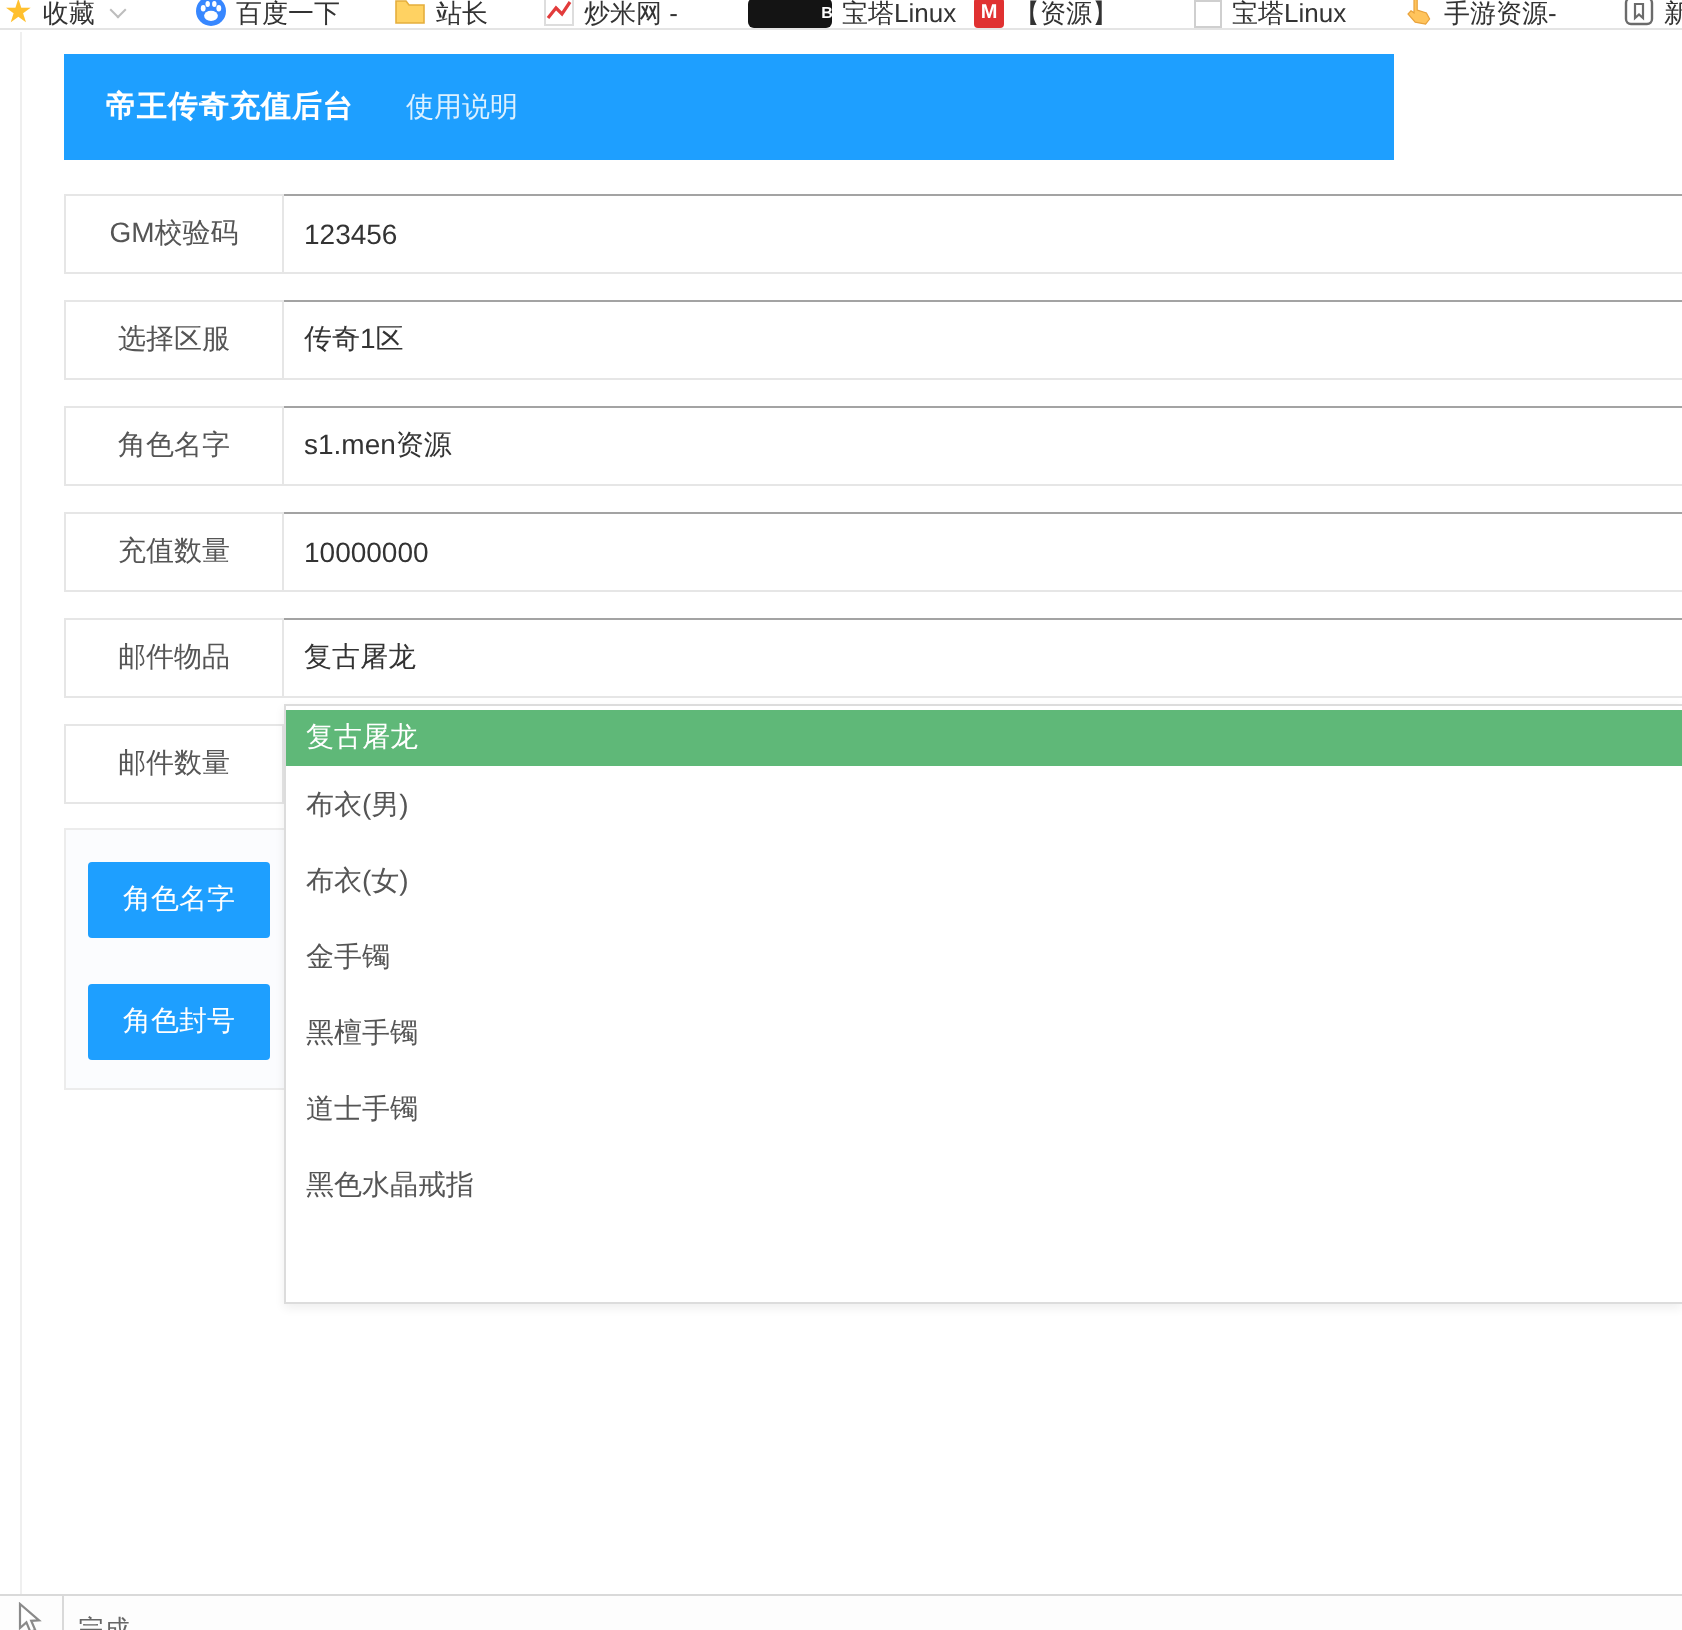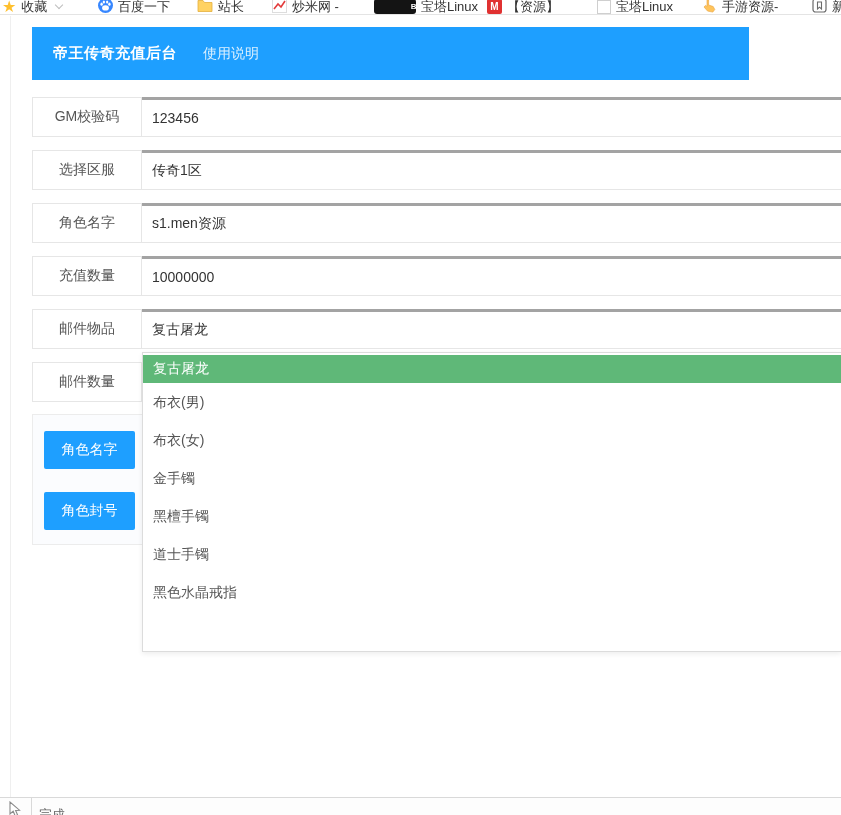--- a/index.html
+++ b/index.html
@@ -21,30 +21,30 @@
   .bt-badge { width:15px; height:15px; background:#141414; color:#fff; font-size:8px; font-weight:bold;
     display:flex; align-items:center; justify-content:center; border-radius:3px;padding-left:42px; }
   .m-badge { width:15px; height:15px; background:#E03131; color:#fff; font-size:10px; font-weight:bold;
     display:flex; align-items:center; justify-content:center; border-radius:2px; }
   .blank-badge { width:14px; height:14px; background:#fff; border:1px solid #cfcfcf; }
 
   
   .left-line { position:absolute; left:10px; top:16px; width:1px; height:781px; background:#efefef; }
 
   
-  .app-header { position:absolute; left:32px; top:27px; width:717px; height:53px;
+  .app-header { position:absolute; left:32px; top:27px; width:665px; height:53px;
     background:#1E9FFF; display:flex; align-items:center; z-index:1; }
   .app-title { margin-left:21px; color:#fff; font-weight:bold; font-size:15px; letter-spacing:.5px; }
   .help-link { margin-left:26px; color:rgba(255,255,255,.85); font-size:14px; cursor:pointer; }
 
   
   .form-row { position:absolute; left:32px; display:flex; height:40px; z-index:1; }
   .form-label { width:110px; height:40px; border:1px solid #e6e6e6; background:#fff;
     display:flex; align-items:center; justify-content:center; font-size:14px; color:#555; }
-  .form-input { width:699px; height:40px; border-top:3px solid #a3a3a3; border-bottom:1px solid #e6e6e6;
+  .form-input { width:699px; height:40px; border-top:1px solid #a3a3a3; border-bottom:1px solid #e6e6e6;
     background:#fff; display:flex; align-items:center; padding-left:10px; font-size:14px; color:#333; cursor:text; }
 
   
   .btn-panel { position:absolute; left:32px; top:414px; width:111px; height:131px;
     background:#fbfcfe; border:1px solid #ececec; z-index:1; }
   .btn { position:absolute; left:44px; width:91px; height:38px; background:#1E9FFF; color:#fff;
     font-size:14px; border:none; border-radius:2px; display:flex; align-items:center;
     justify-content:center; cursor:pointer; z-index:2;
     font-family:"Liberation Sans","DejaVu Sans",sans-serif; }
 

